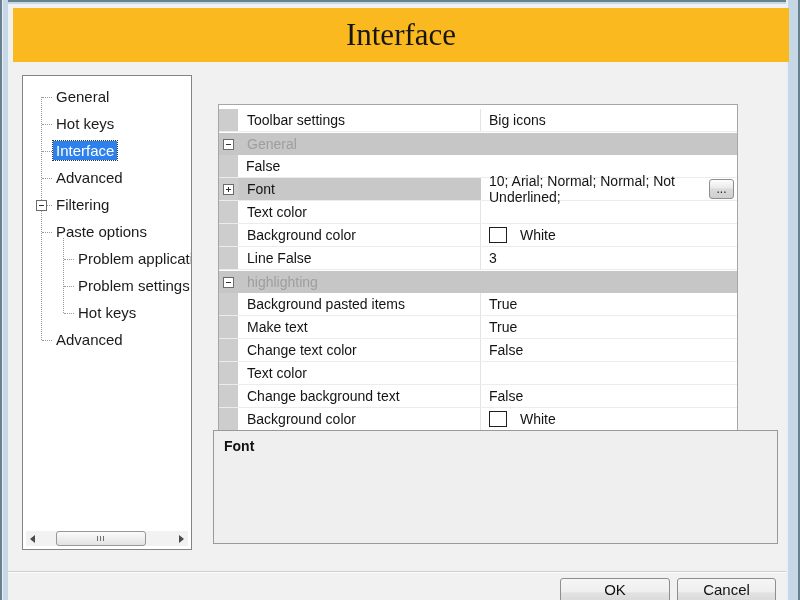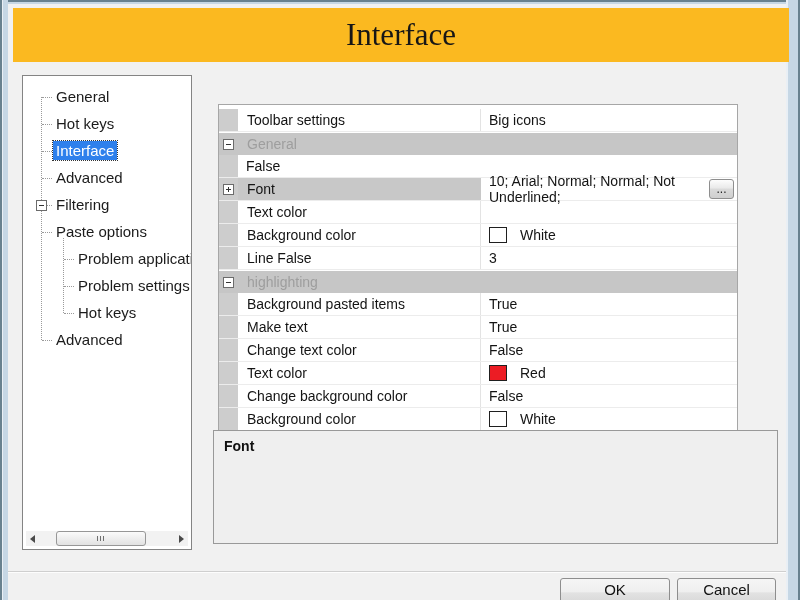--- a/index.html
+++ b/index.html
@@ -189,28 +189,24 @@
     <div class="pg-row">
       <span class="pg-gutter"></span>
       <span class="pg-name">Change text color</span>
       <span class="pg-value">
         <span class="pg-vtext">False</span>
       </span>
     </div>
     <div class="pg-row">
       <span class="pg-gutter"></span>
       <span class="pg-name">Text color</span>
-      <span class="pg-value">
-        <span class="swatch" style="background: rgb(236, 28, 36);"></span>
-        <span class="pg-vtext">Red</span>
-      </span>
-    </div>
-    <div class="pg-row">
-      <span class="pg-gutter"></span>
-      <span class="pg-name">Change background color</span>
+    </div>
+    <div class="pg-row">
+      <span class="pg-gutter"></span>
+      <span class="pg-name">Change background text</span>
       <span class="pg-value">
         <span class="pg-vtext">False</span>
       </span>
     </div>
     <div class="pg-row">
       <span class="pg-gutter"></span>
       <span class="pg-name">Background color</span>
       <span class="pg-value">
         <span class="swatch" style="background: rgb(255, 255, 255);"></span>
         <span class="pg-vtext">White</span>

